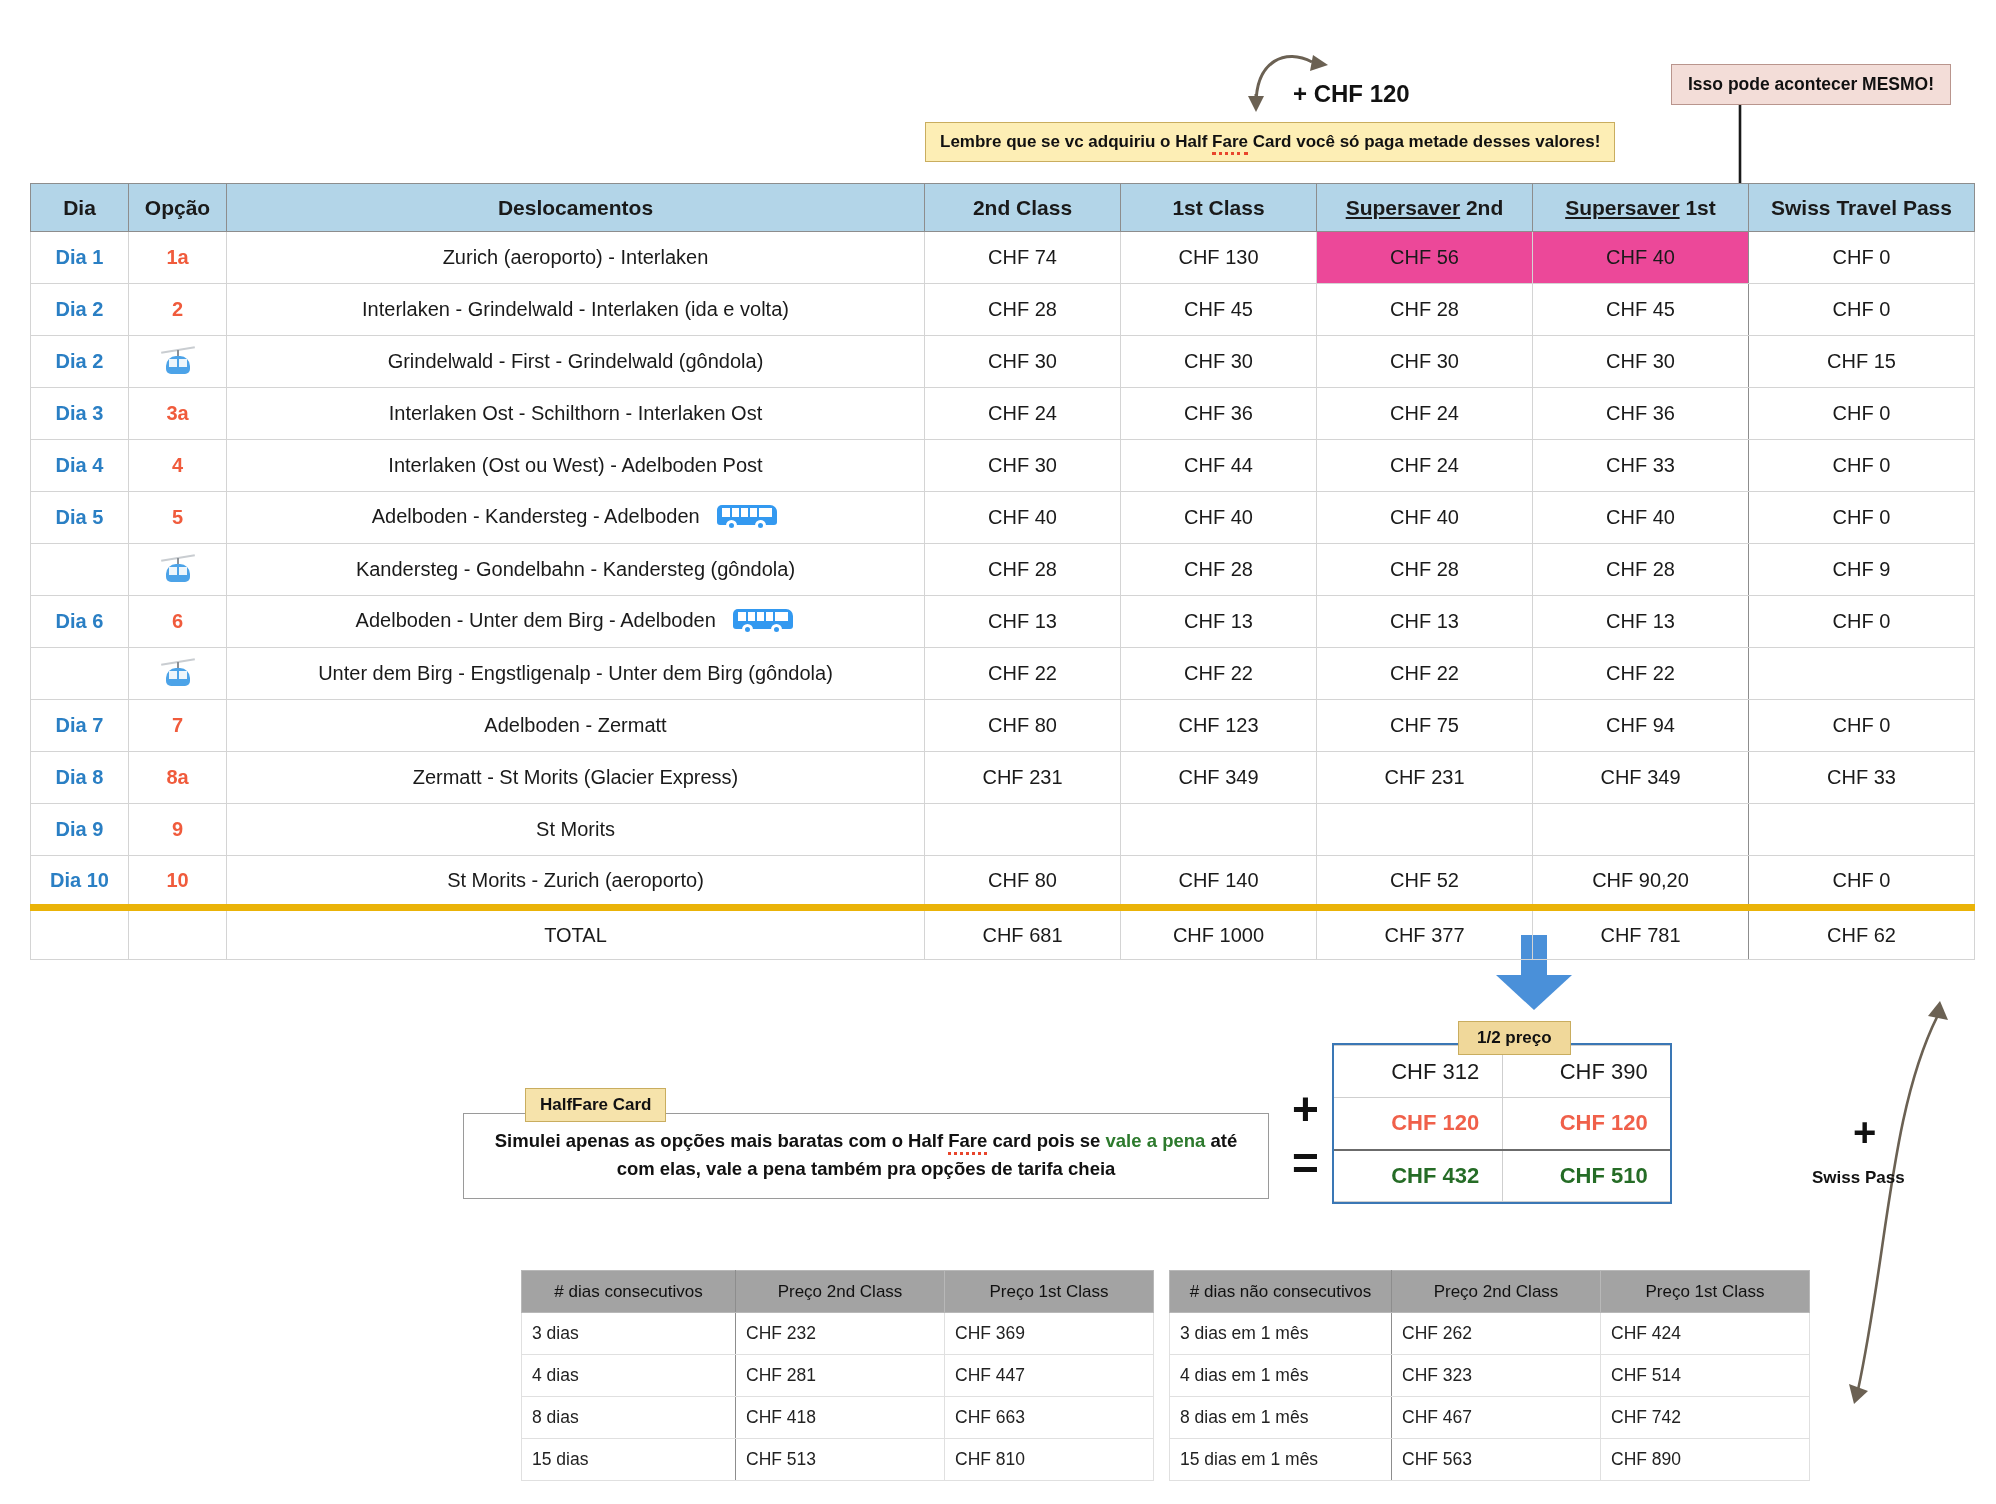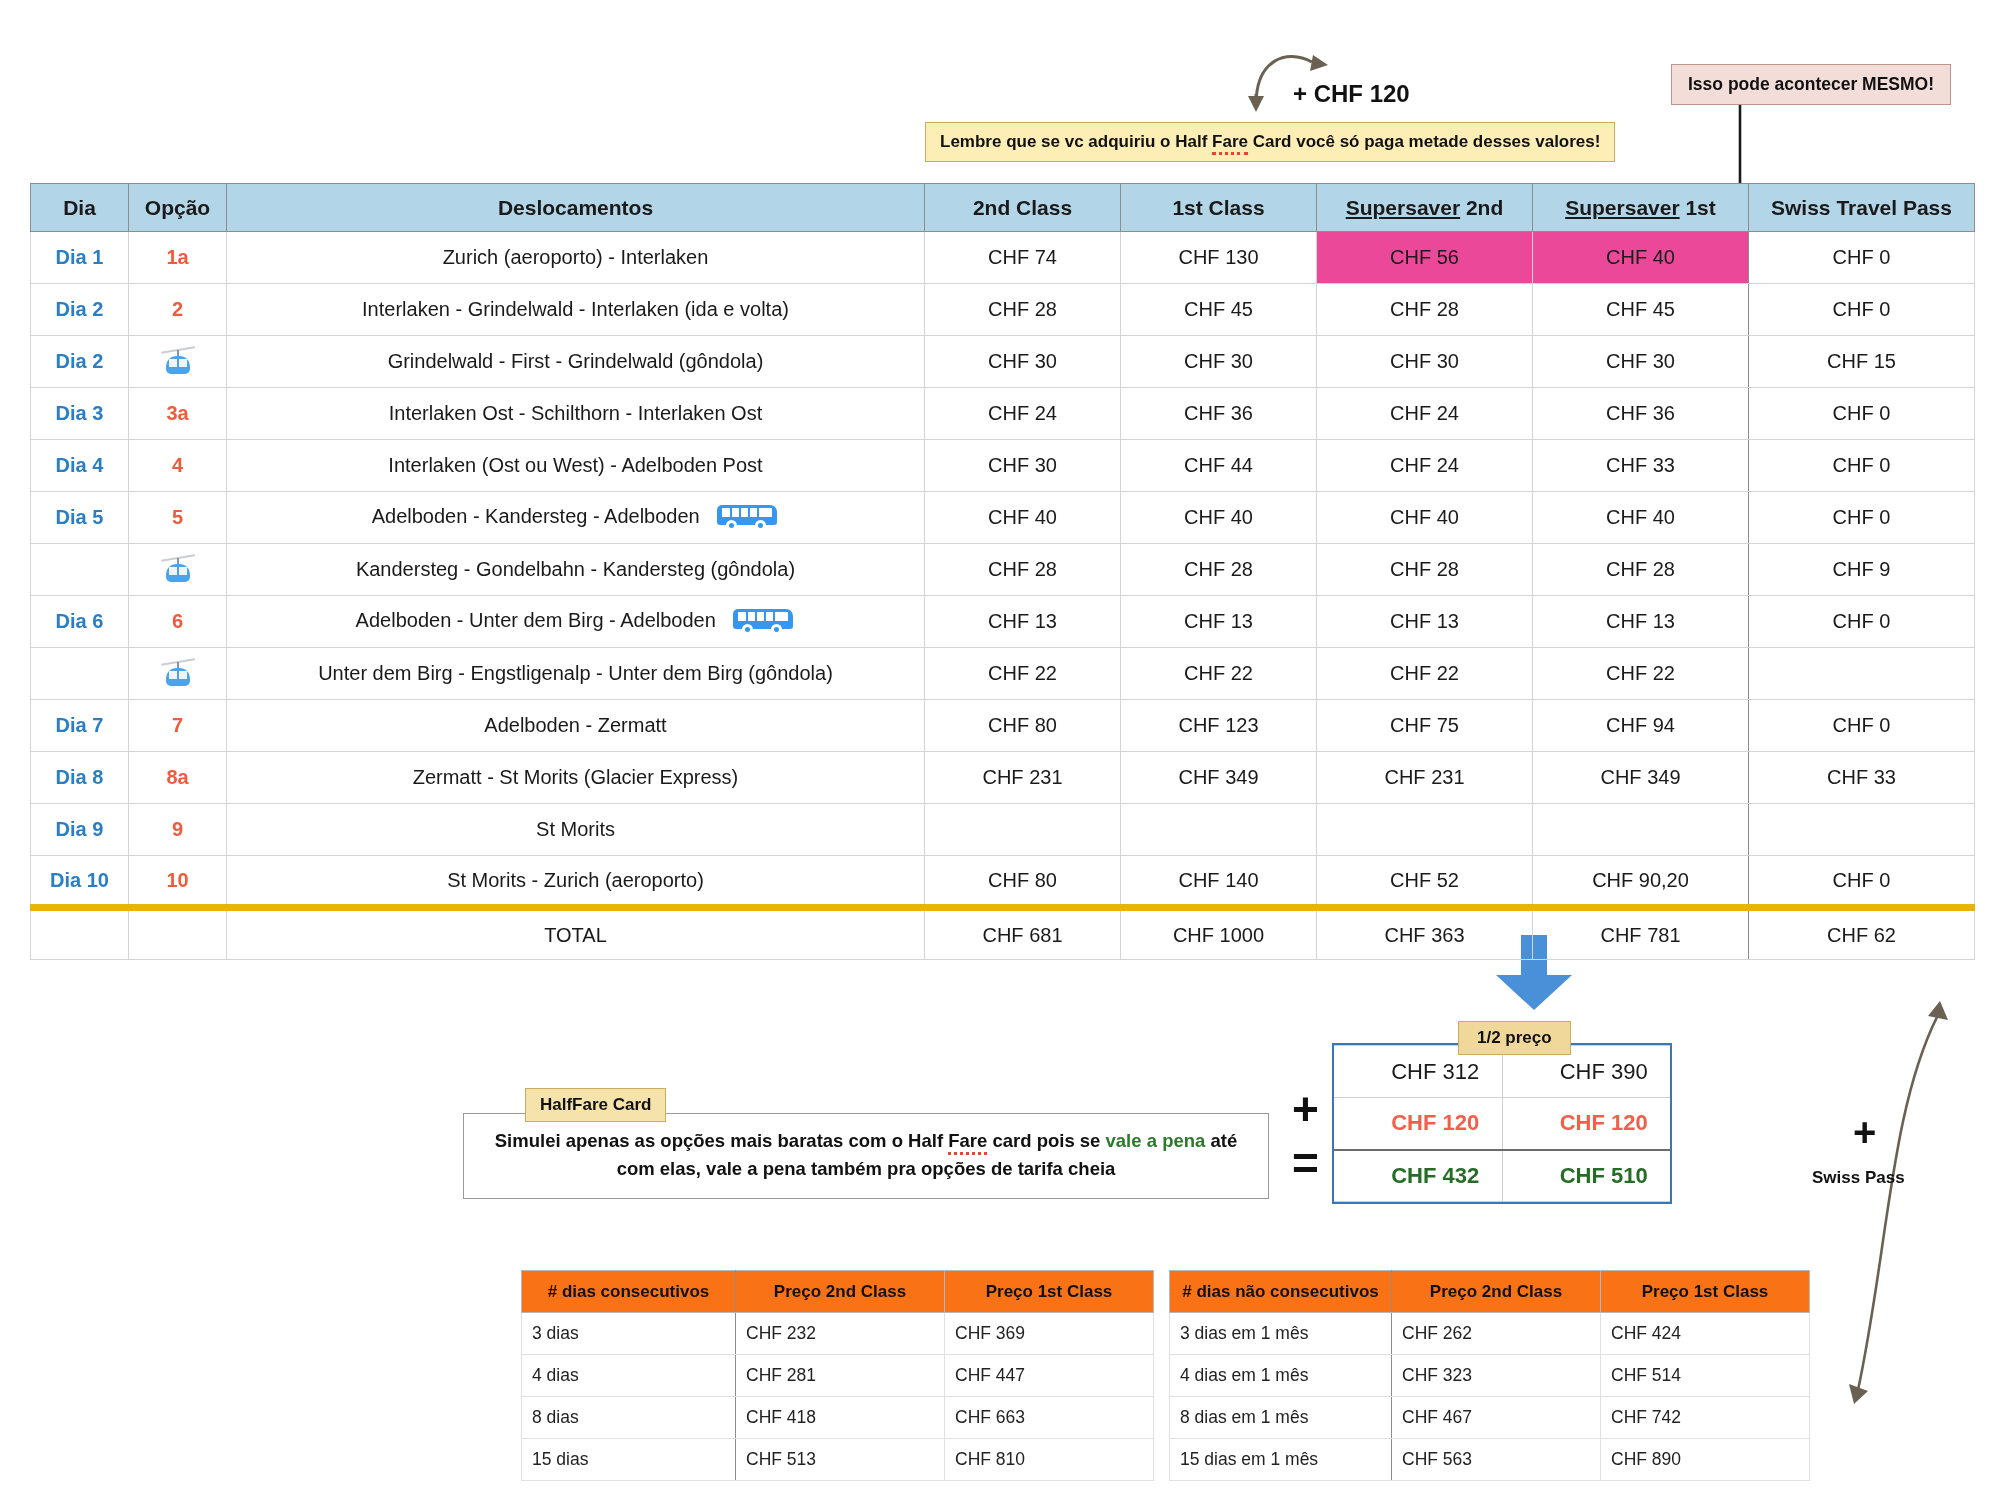--- a/index.html
+++ b/index.html
@@ -170,21 +170,21 @@
     background:#f6e3ab; border:1px solid #c9ad5f;
     font-size:17px; font-weight:bold; color:#111;
     padding:6px 14px; white-space:nowrap;
   }
 
   
   .small-table {
     position:absolute; border-collapse:collapse; table-layout:fixed;
   }
   .small-table th {
-    background:#f97316; font-size:17px; font-weight:bold; color:#111;
+    background:#a3a3a3; font-size:17px; font-weight:normal; color:#111;
     height:42px; border:1px solid #b8b8b8; padding:0 10px; text-align:center;
   }
   .small-table td {
     font-size:17.5px; color:#222; height:42px; border:1px solid #e0e0e0;
     padding:0 10px; font-weight:normal;
   }
   .small-table th.sepr, .small-table td.sepr { border-right:1px solid #8d8d8d; }
   #table-consec { left:521px; top:1270px; width:632px; }
   #table-nonconsec { left:1169px; top:1270px; width:640px; }
 
@@ -385,21 +385,21 @@
           <td class="">CHF 52</td>
           <td class="vsep-r">CHF 90,20</td>
           <td>CHF 0</td>
         </tr>
         <tr class="total-row">
           <td></td>
           <td></td>
           <td class="total-label">TOTAL</td>
           <td class="total-val vsep-l">CHF 681</td>
           <td class="total-val">CHF 1000</td>
-          <td class="total-val">CHF 363</td>
+          <td class="total-val">CHF 377</td>
           <td class="total-val vsep-r">CHF 781</td>
           <td class="total-val">CHF 62</td>
         </tr>
       </tbody>
   </table>
 </div>
 
 <div class="bigplus" style="left:1292px; top:1086px;">+</div>
 <div class="bigeq" style="left:1292px; top:1140px;">=</div>
 

